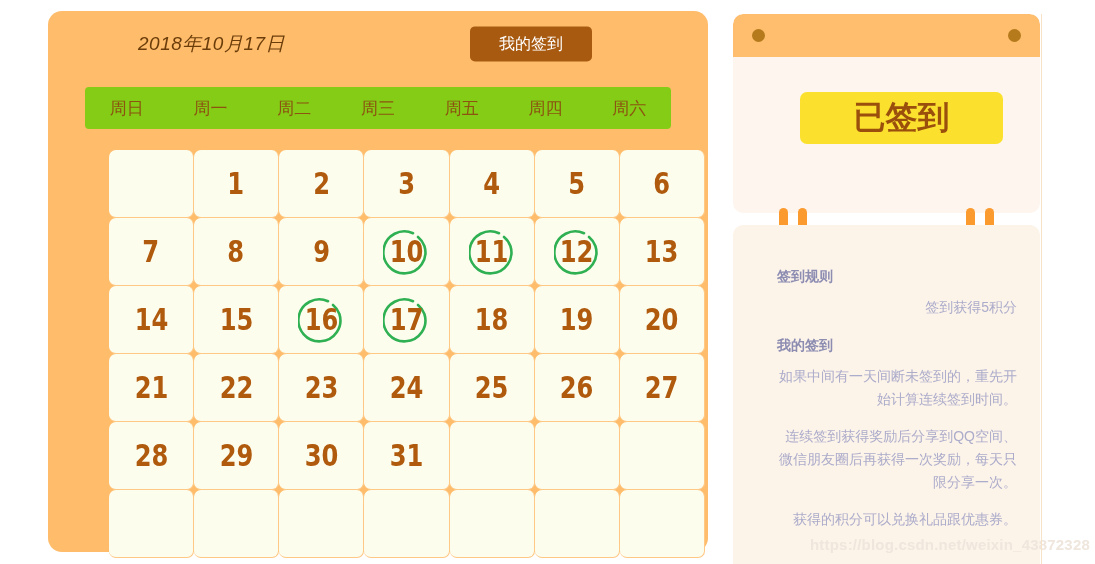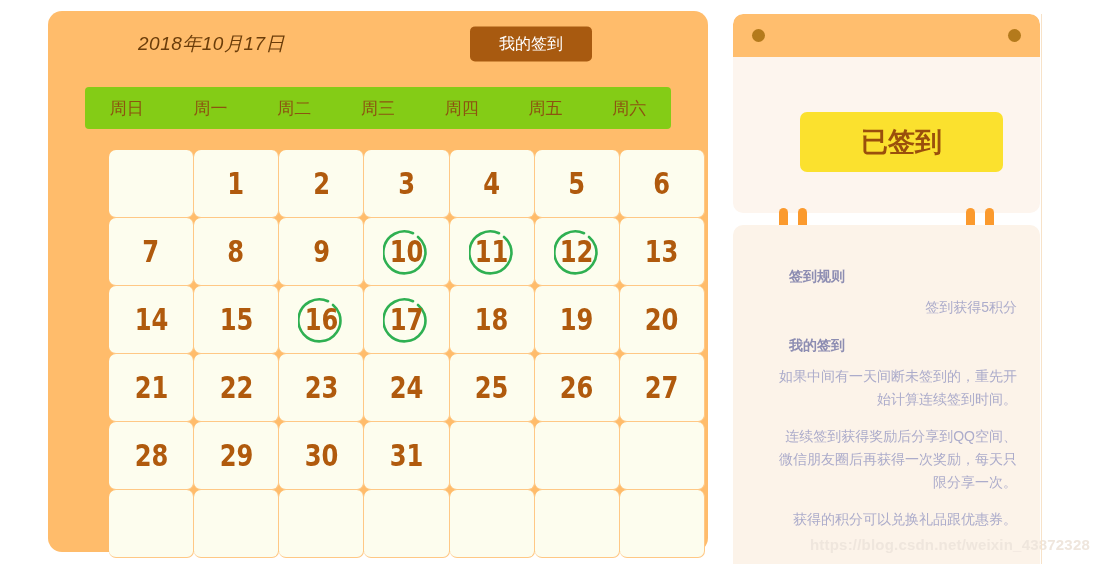--- a/index.html
+++ b/index.html
@@ -160,30 +160,29 @@
     background: #B47A1C;
   }
   #topbar-dot-left  { left: 19px; }
   #topbar-dot-right { right: 19px; }
 
   #checked-in-button {
     position: absolute;
     left: 67px;
     top: 78px;
     width: 203px;
-    height: 60px;
+    height: 52px;
     background: #FBE12E;
     color: #9A4F0C;
-    font-size: 27px;
+    font-size: 32px;
     font-weight: bold;
     border: none;
     border-radius: 7px;
     cursor: pointer;
     font-family: inherit;
-    margin-top: 20px;
   }
 
   #binder-clips {
     position: absolute;
     left: 0;
     top: 194px;
     width: 307px;
     height: 40px;
     pointer-events: none;
   }
@@ -213,21 +212,21 @@
   #rules-inner {
     position: absolute;
     left: 44px;
     top: 42px;
     width: 240px;
   }
   .rules-heading {
     font-size: 14px;
     font-weight: bold;
     color: #8D8DB2;
-    margin: 0 0 11px 12px;
+    margin: 0 0 11px 0;
     line-height: 1.3;
   }
   .rules-para {
     font-size: 14px;
     color: #ACACCB;
     margin: 0 0 15px 0;
     line-height: 1.62;
     text-align: right;
   }
   .rules-para.tight { margin-bottom: 17px; }
@@ -260,22 +259,22 @@
   <div id="calendar-header">
     <div id="calendar-date">2018年10月17日</div>
     <button id="my-checkin-button">我的签到</button>
   </div>
 
   <div id="weekday-header">
       <div class="weekday-cell">周日</div>
       <div class="weekday-cell">周一</div>
       <div class="weekday-cell">周二</div>
       <div class="weekday-cell">周三</div>
+      <div class="weekday-cell">周五</div>
       <div class="weekday-cell">周四</div>
-      <div class="weekday-cell">周五</div>
       <div class="weekday-cell">周六</div>
     </div>
 
   <div id="calendar-grid">
       <div class="day-cell empty">
         <span class="day-num"></span>
       </div>
       <div class="day-cell">
         <span class="day-num">1</span>
       </div>

